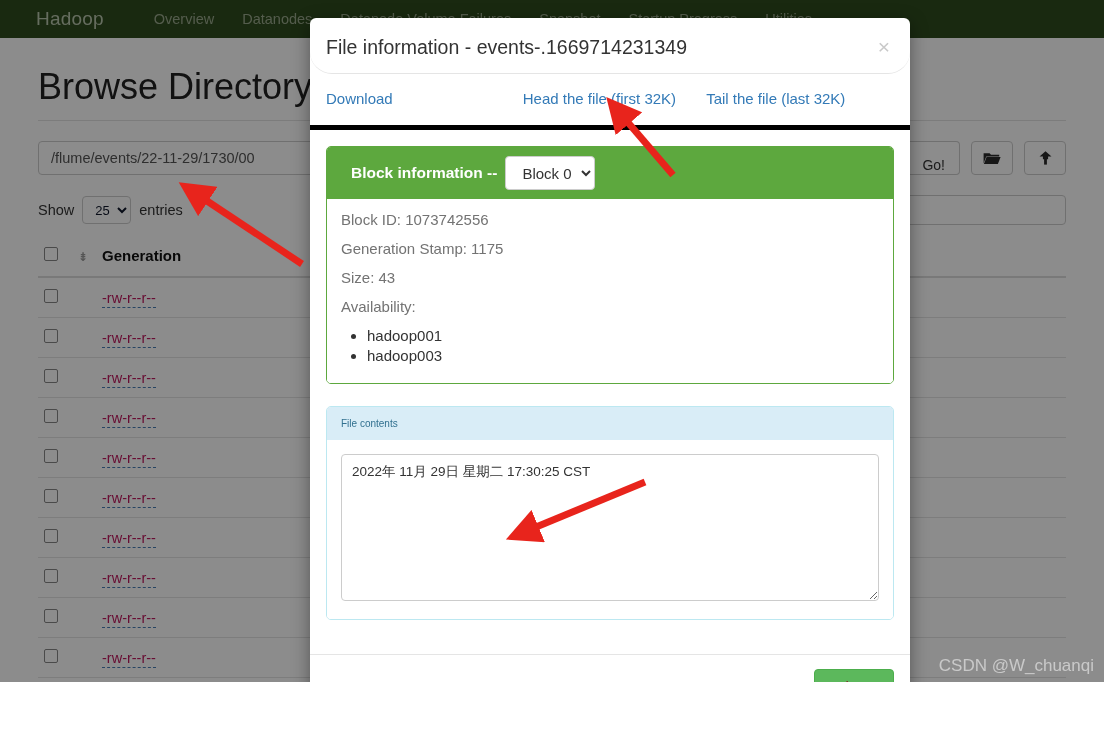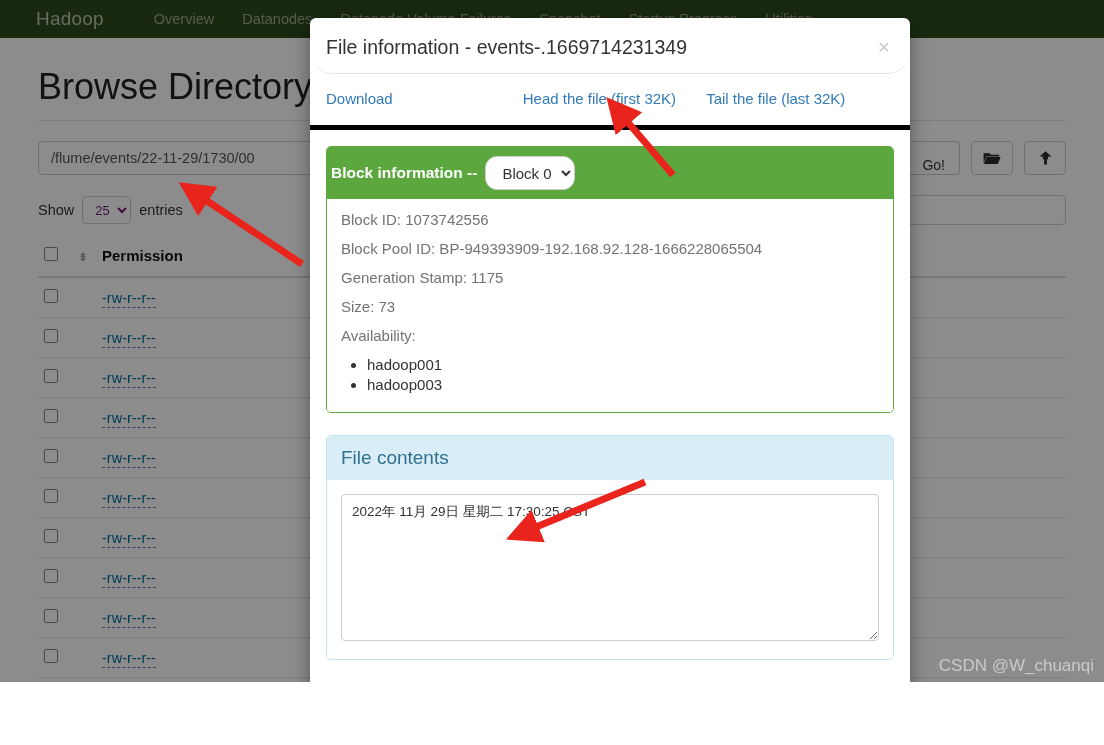--- a/index.html
+++ b/index.html
@@ -97,21 +97,21 @@
     margin-top: 20px;
   }
   .show-entries { font-size: 14.5px; color: #333; display: flex; align-items: center; gap: 8px; }
   .entries-select {
     height: 28px;
     border: 1px solid #ccc;
     border-radius: 4px;
     background: #fff;
     font-size: 13px;
     padding: 2px 4px 2px 8px;
-    color: #701a75;
+    color: #0f172a;
   }
   .search-box { font-size: 14.5px; color: #333; display: flex; align-items: center; gap: 8px; }
   .search-input {
     height: 30px; width: 170px;
     border: 1px solid #ccc; border-radius: 4px;
     background: #fff; padding: 4px 8px;
     outline: none;
   }
 
   table.files { width: 100%; border-collapse: collapse; margin-top: 14px; }
@@ -130,21 +130,21 @@
     white-space: nowrap;
   }
   .cb {
     width: 14px; height: 14px;
     border: 1px solid #888;
     border-radius: 2px;
     background: #fff;
     display: inline-block;
   }
   .perm, .owner {
-    color: #0369a1;
+    color: #be185d;
     border-bottom: 1px dashed #4a7fb5;
     padding-bottom: 1px;
   }
   .fname { color: #2c5d8f; }
   .sort-ico { display:inline-block; width:12px; color:#9b9b9b; font-size: 12px; }
   .col-cb { width: 34px; }
   .col-sort { width: 24px; }
 
   
   #dim {
@@ -189,51 +189,51 @@
 
   .panel-green {
     border: 1px solid #5da83e;
     border-radius: 5px;
     overflow: hidden;
     margin-bottom: 22px;
   }
   .panel-green-head {
     background: #5da83e;
     color: #fff;
-    padding: 9px 4px;
+    padding: 9px 24px;
     display: flex; align-items: center;
     font-size: 15.5px; font-weight: bold;
     min-height: 52px;
   }
   .block-select {
     margin-left: 8px;
     height: 34px;
     border: 1px solid #ccc;
-    border-radius: 12px;
+    border-radius: 4px;
     background: #fff;
     color: #333;
     font-size: 15px;
     font-weight: normal;
     padding: 2px 6px 2px 12px;
   }
   .panel-green-body { background: #fff; padding: 12px 14px 16px 14px; }
   .panel-green-body p { margin: 0 0 12px 0; font-size: 15px; color: #737373; }
   .panel-green-body ul { margin: 10px 0 0 0; padding-left: 26px; }
   .panel-green-body li { font-size: 15px; color: #333; margin-bottom: 3px; }
 
   .panel-blue {
     border: 1px solid #bce8f1;
     border-radius: 5px;
     overflow: hidden;
   }
   .panel-blue-head {
     background: #d9edf7;
     color: #31708f;
     padding: 11px 14px;
-    font-size: 19px;
+    font-size: 10px;
   }
   .panel-blue-body { background: #fff; padding: 14px; }
   .file-textarea {
     width: 100%;
     height: 147px;
     border: 1px solid #ccc;
     border-radius: 4px;
     padding: 8px 10px;
     font-family: "Liberation Sans", "DejaVu Sans", sans-serif;
     font-size: 13.5px;
@@ -323,21 +323,21 @@
           <span>Search:</span>
           <input class="search-input" type="text" value="" style="">
         </span>
       </div>
 
       <table class="files">
         <thead>
           <tr>
             <th class="col-cb"><span class="cb"></span></th>
             <th class="col-sort"><span class="sort-ico">⇟</span></th>
-            <th>Permission</th>
+            <th>Generation</th>
             <th class="col-sort"><span class="sort-ico">⇅</span></th>
             <th>Owner</th>
             <th class="col-sort"><span class="sort-ico">⇅</span></th>
             <th>Name</th>
           </tr>
         </thead>
         <tbody id="files-tbody">
             <tr>
               <td><span class="cb"></span></td>
               <td></td>
@@ -462,23 +462,22 @@
 
       <div class="panel-green">
         <div class="panel-green-head">
           <span>Block information --</span>
           <select class="block-select">
             <option>Block 0</option>
           </select>
         </div>
         <div class="panel-green-body">
           <p>Block ID: 1073742556</p>
-          <p>Block Pool ID: BP-949393909-192.168.92.128-1666228065504</p>
           <p>Generation Stamp: 1175</p>
-          <p>Size: 73</p>
+          <p>Size: 43</p>
           <p>Availability:</p>
           <ul>
             <li>hadoop001</li>
             <li>hadoop003</li>
           </ul>
         </div>
       </div>
 
       <div class="panel-blue">
         <div class="panel-blue-head">File contents</div>

